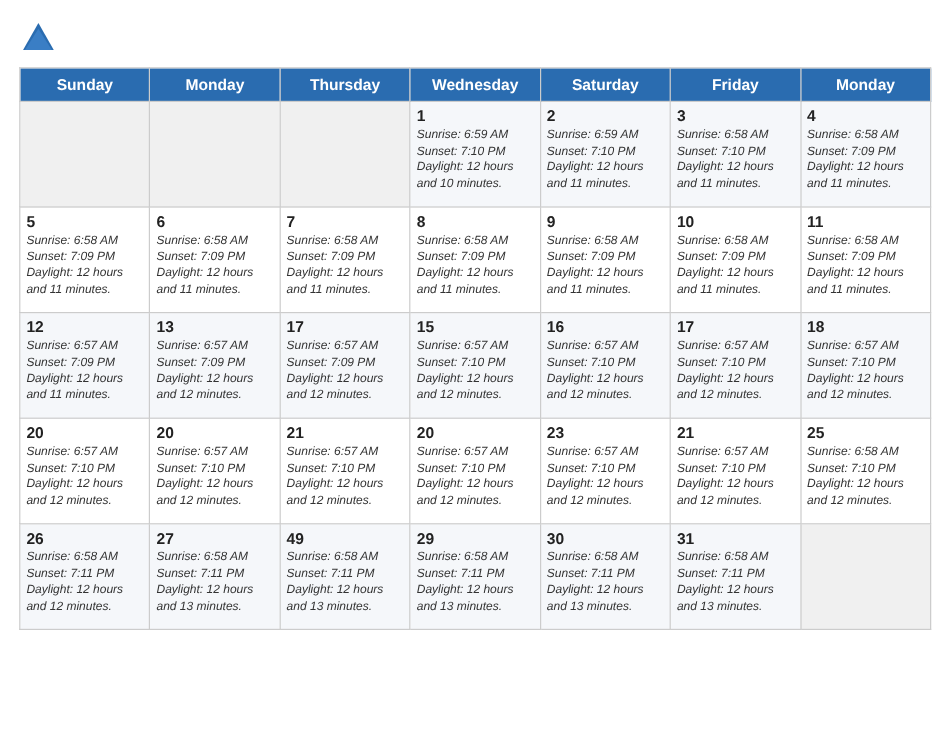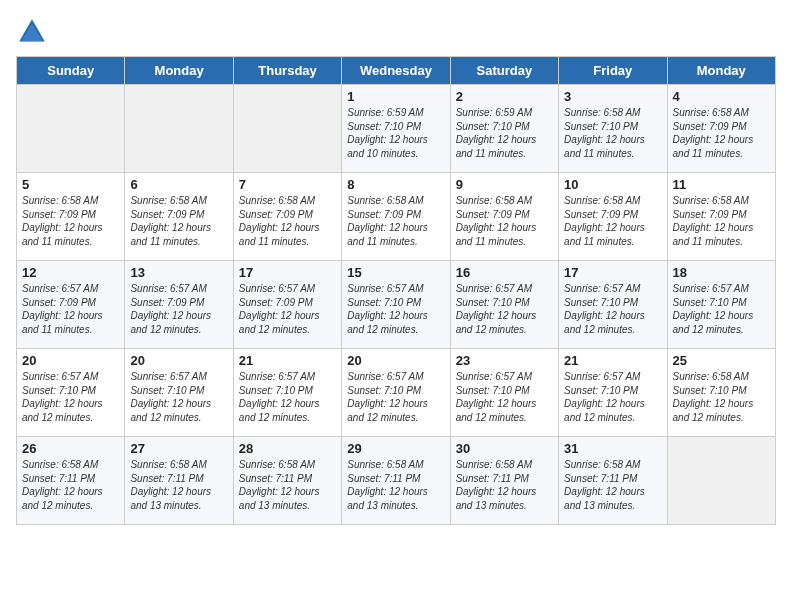--- a/index.html
+++ b/index.html
@@ -325,21 +325,21 @@
 and 12 minutes.</div>
         </td>
         <td>
           <div class="day-num">27</div>
           <div class="day-info" style="white-space: pre-line;">Sunrise: 6:58 AM
 Sunset: 7:11 PM
 Daylight: 12 hours
 and 13 minutes.</div>
         </td>
         <td>
-          <div class="day-num">28</div>
+          <div class="day-num">49</div>
           <div class="day-info" style="white-space: pre-line;">Sunrise: 6:58 AM
 Sunset: 7:11 PM
 Daylight: 12 hours
 and 13 minutes.</div>
         </td>
         <td>
           <div class="day-num">29</div>
           <div class="day-info" style="white-space: pre-line;">Sunrise: 6:58 AM
 Sunset: 7:11 PM
 Daylight: 12 hours

